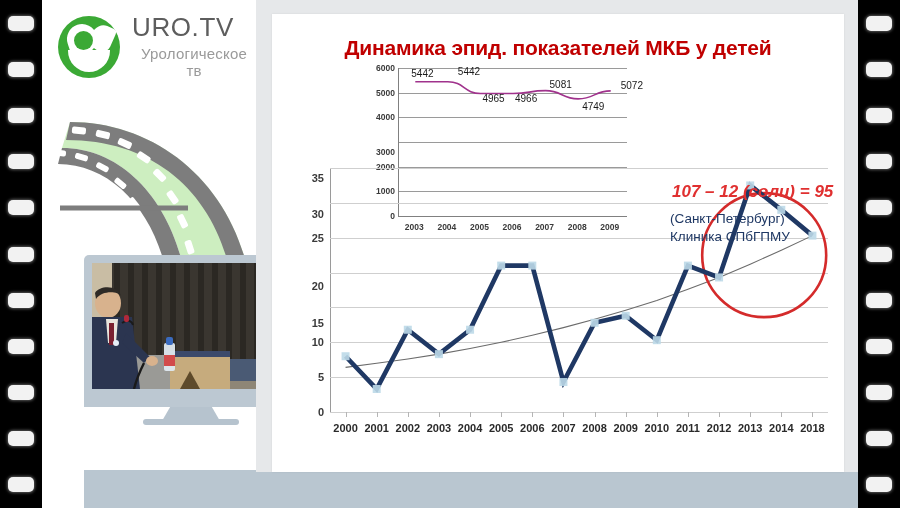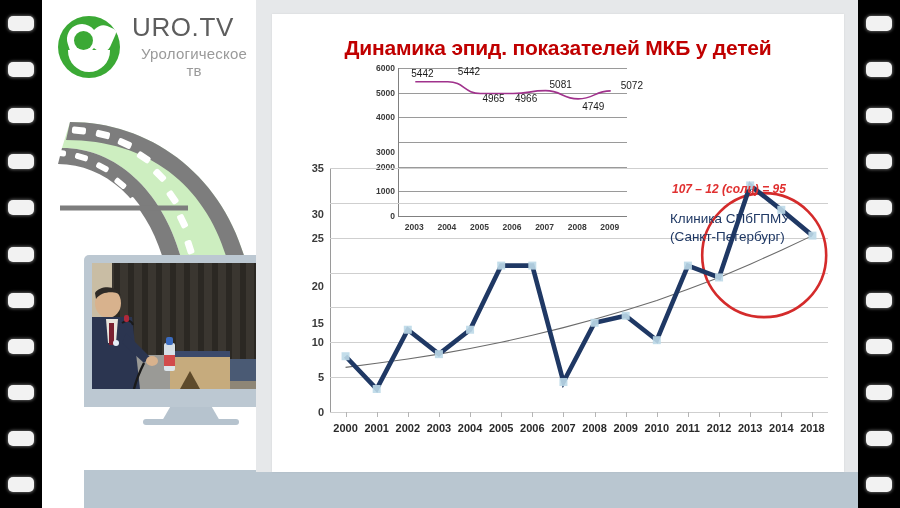--- a/index.html
+++ b/index.html
@@ -82,21 +82,21 @@
   .mc-plot{position:absolute;left:40px;top:8px;right:12px;height:244px;}
   .mc-axis-y{position:absolute;left:40px;top:8px;width:0;height:244px;border-left:1.2px solid #9a9a9a;}
   .mc-gl{position:absolute;left:0;right:0;height:0;border-top:1px solid #cfcfcf;}
   .mc-ytick{position:absolute;right:100%;margin-right:6px;transform:translateY(-50%);font-size:11px;font-weight:bold;color:#3a3a3a;}
   .mc-xtick{position:absolute;top:244px;height:5px;border-left:1px solid #b5b5b5;}
   .mc-xlabels{position:absolute;left:40px;right:12px;top:262px;display:flex;}
   .mc-xlabels span{flex:1;text-align:center;font-size:11px;font-weight:bold;color:#2a2a2a;}
 
   .annot-red{
     position:absolute;left:400px;top:168px;width:180px;
-    font-size:12px;font-style:italic;font-weight:bold;color:#e03030;white-space:nowrap;
+    font-size:17px;font-style:italic;font-weight:bold;color:#e03030;white-space:nowrap;
   }
   .annot-clinic{
     position:absolute;left:398px;top:196px;width:180px;
     font-size:13.5px;color:#1f3864;line-height:1.35;
   }
   svg{display:block;overflow:visible;}
 </style>
 </head>
 <body>
 
@@ -280,21 +280,21 @@
           <div class="mc-ytick" style="top: 174.286px;">10</div>
           <div class="mc-gl" style="top: 139.429px;"></div>
           <div class="mc-ytick" style="top: 155px;">15</div>
           <div class="mc-gl" style="top: 104.571px;"></div>
           <div class="mc-ytick" style="top: 118px;">20</div>
           <div class="mc-gl" style="top: 69.7143px;"></div>
           <div class="mc-ytick" style="top: 69.7143px;">25</div>
           <div class="mc-gl" style="top: 34.8571px;"></div>
           <div class="mc-ytick" style="top: 46px;">30</div>
           <div class="mc-gl" style="top: 0px;"></div>
-          <div class="mc-ytick" style="top: 0px;">35</div>
+          <div class="mc-ytick" style="top: 10px;">35</div>
           <div class="mc-xtick" style="left: 15.5625px;"></div>
           <div class="mc-xtick" style="left: 46.6875px;"></div>
           <div class="mc-xtick" style="left: 77.8125px;"></div>
           <div class="mc-xtick" style="left: 108.938px;"></div>
           <div class="mc-xtick" style="left: 140.062px;"></div>
           <div class="mc-xtick" style="left: 171.188px;"></div>
           <div class="mc-xtick" style="left: 202.312px;"></div>
           <div class="mc-xtick" style="left: 233.438px;"></div>
           <div class="mc-xtick" style="left: 264.562px;"></div>
           <div class="mc-xtick" style="left: 295.688px;"></div>
@@ -341,22 +341,22 @@
           <span>2011</span>
           <span>2012</span>
           <span>2013</span>
           <span>2014</span>
           <span>2018</span>
         </div>
     </div>
 
     <div class="annot-red">107 – 12 (соли) = 95</div>
     <div class="annot-clinic">
+      <div>(Санкт-Петербург)</div>
       <div>Клиника СПбГПМУ</div>
-      <div>(Санкт-Петербург)</div>
     </div>
   </div>
 
   <div class="filmstrip right" id="strip-right">
       <div class="hole" style="top: 15.5909px;"></div>
       <div class="hole" style="top: 61.7727px;"></div>
       <div class="hole" style="top: 107.955px;"></div>
       <div class="hole" style="top: 154.136px;"></div>
       <div class="hole" style="top: 200.318px;"></div>
       <div class="hole" style="top: 246.5px;"></div>

